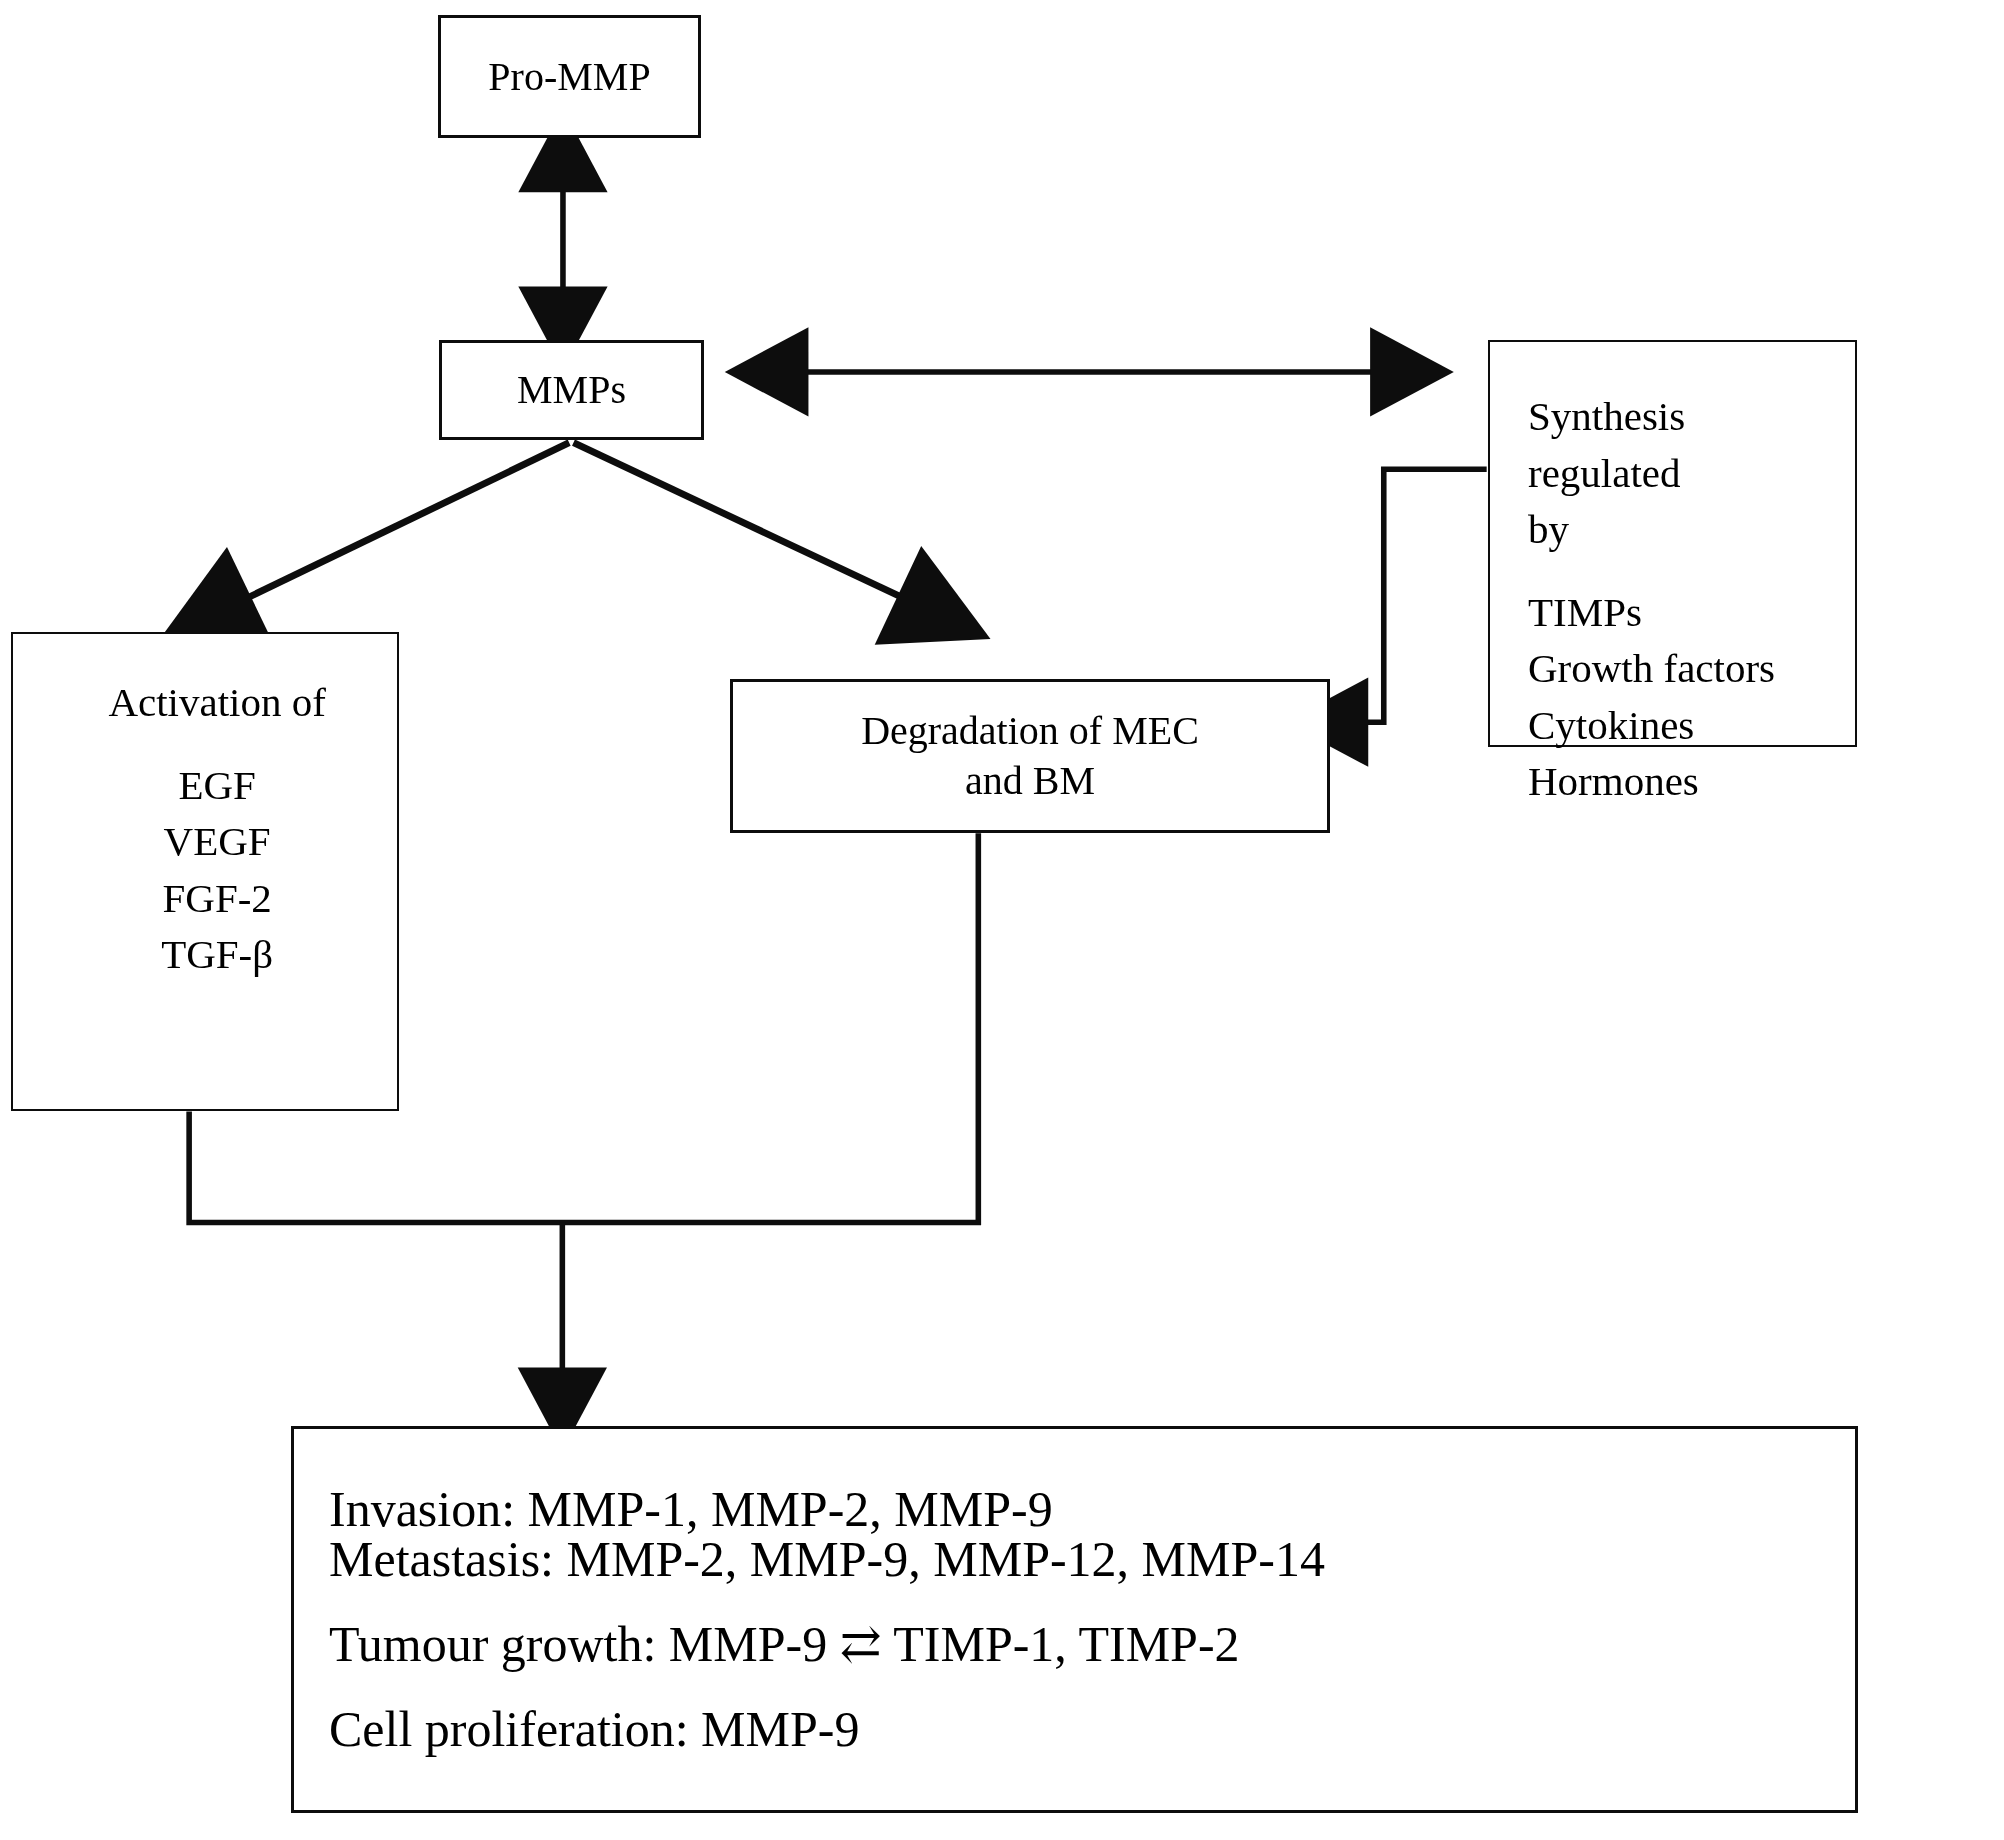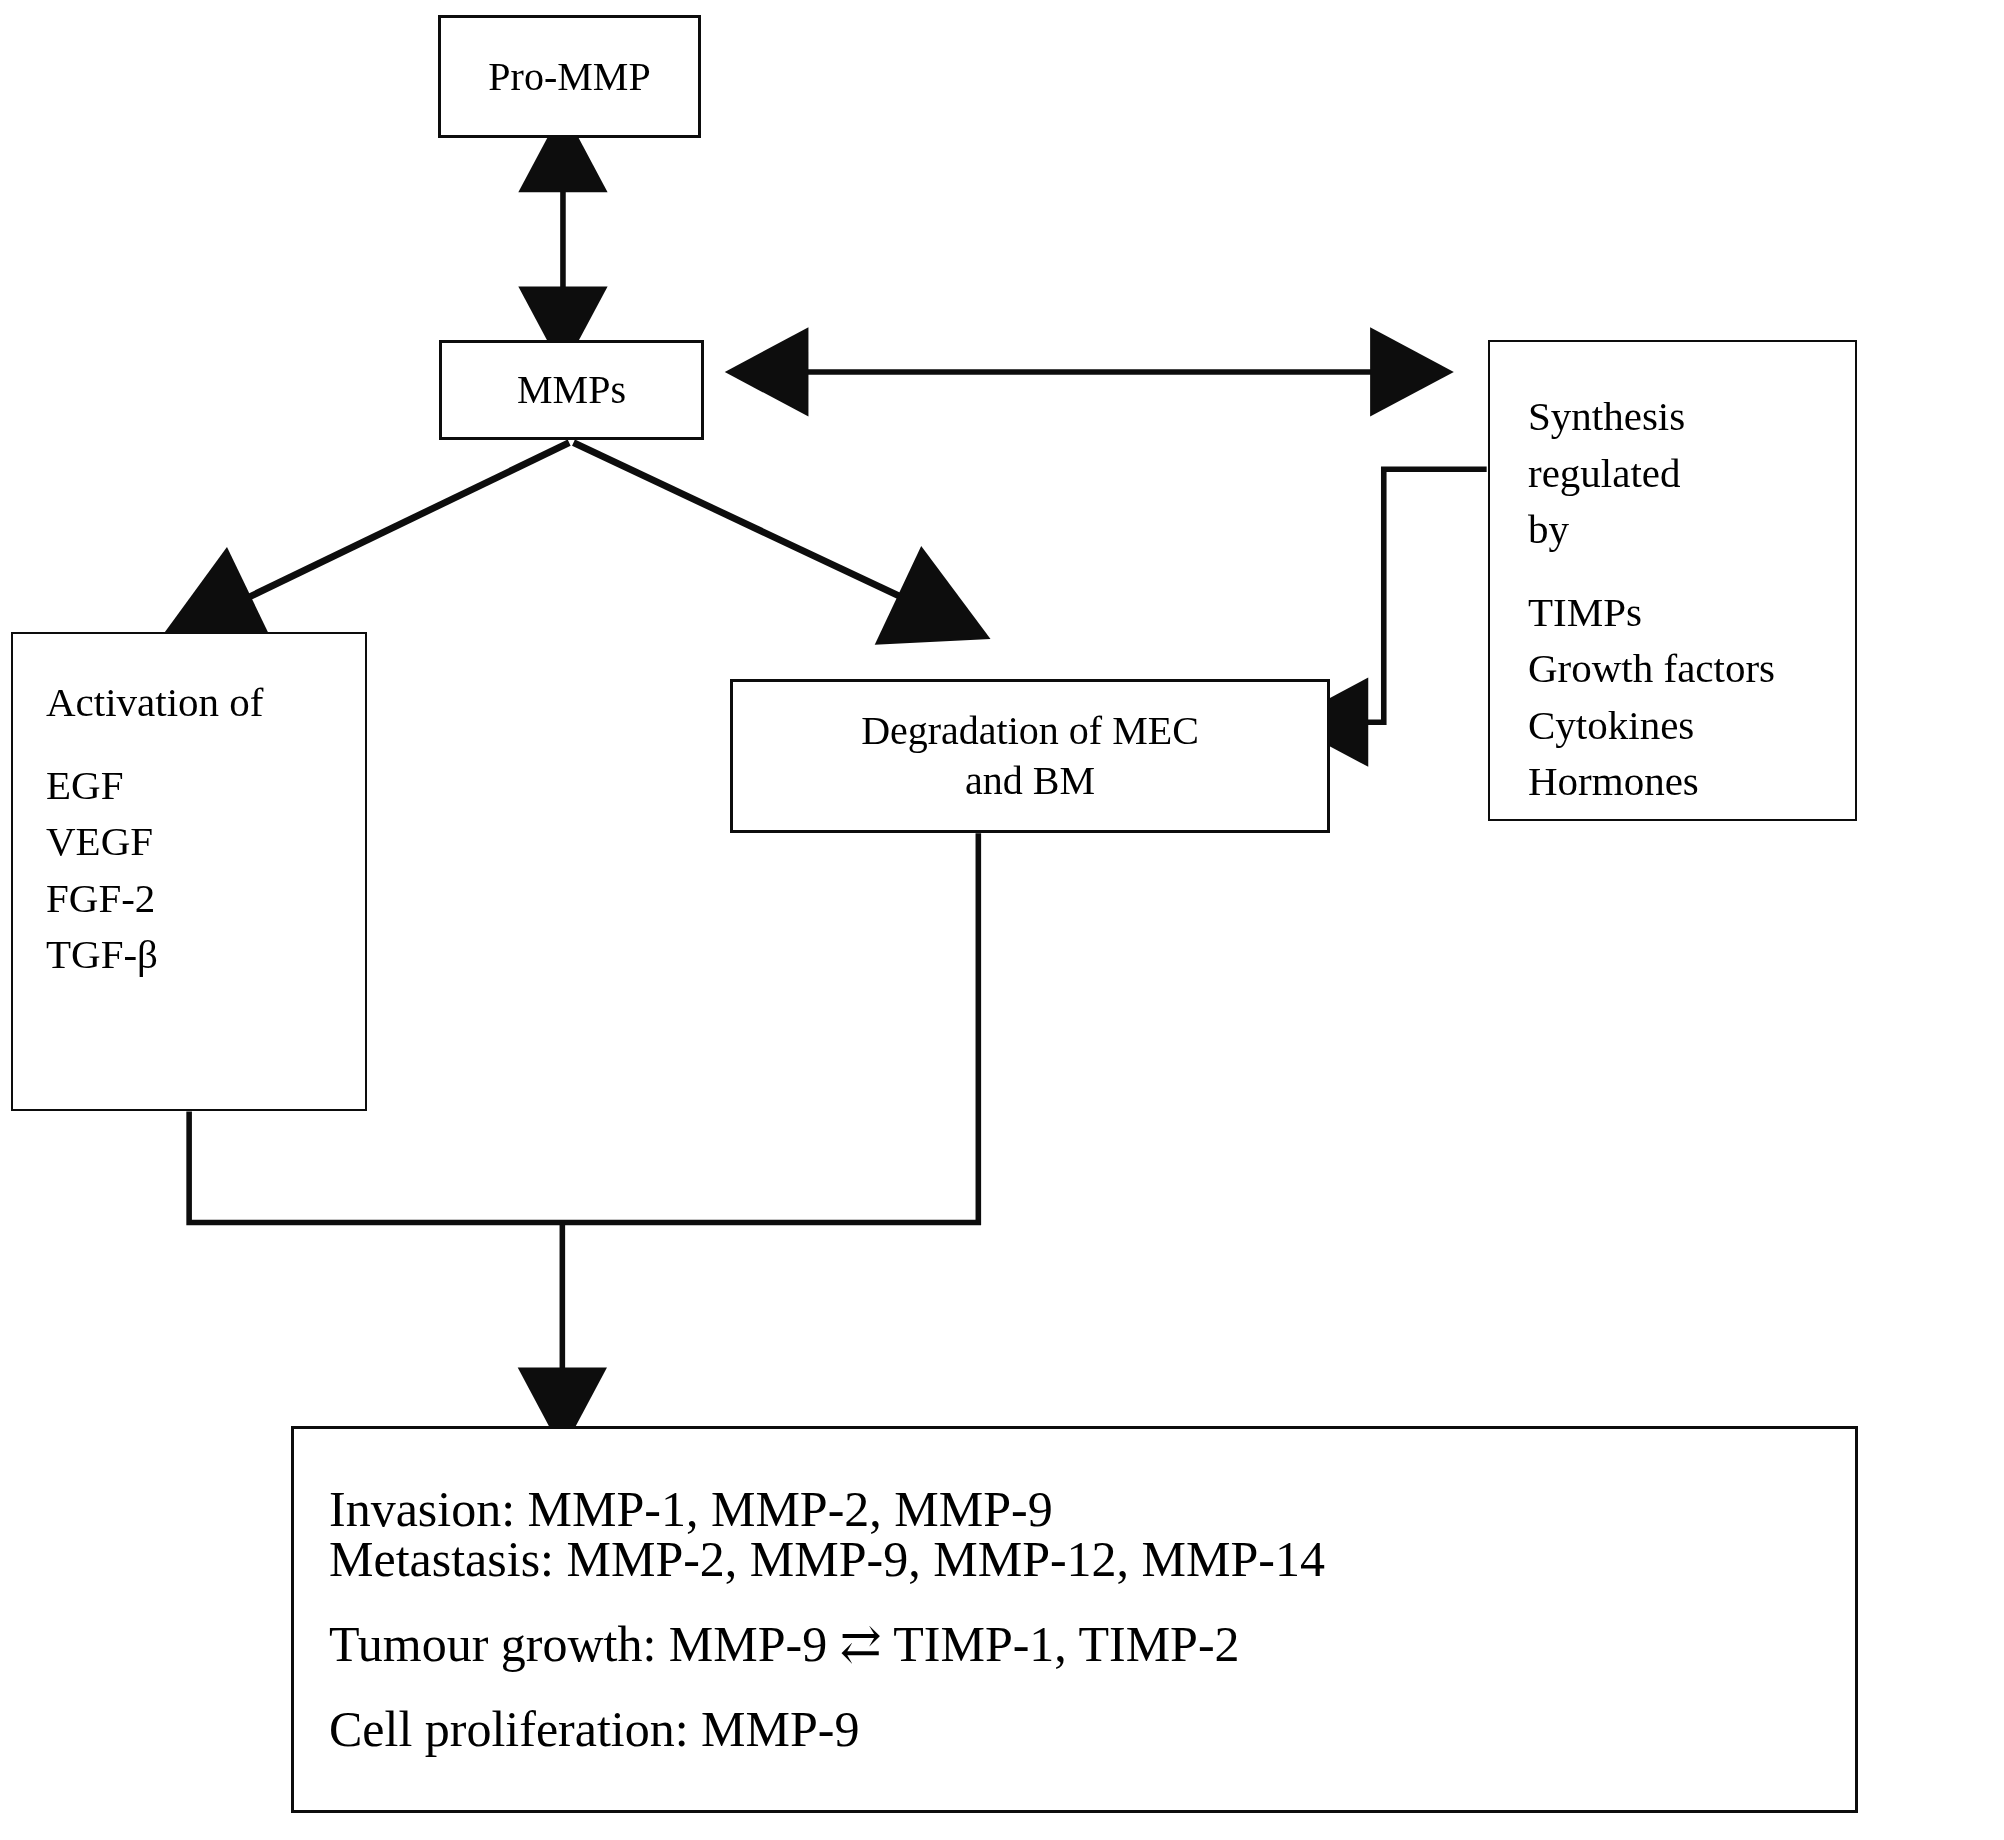--- a/index.html
+++ b/index.html
@@ -69,33 +69,33 @@
       <div class="t-center">MMPs</div>
     </div>
   </div>
 
   <div class="box" style="left:438px;top:15px;width:263px;height:123px;">
     <div class="boxinner">
       <div class="t-center">Pro-MMP</div>
     </div>
   </div>
 
-  <div class="box thin" style="left:1488px;top:340px;width:369px;height:481px;">
+  <div class="box thin" style="left:1488px;top:340px;width:369px;height:407px;">
     <div style="position:absolute;left:38px;top:46px;right:8.7px;">
       <div class="bl">Synthesis regulated</div>
       <div class="bl">by</div>
       <div class="gap"></div>
       <div class="bl">TIMPs</div>
       <div class="bl">Growth factors</div>
       <div class="bl">Cytokines</div>
       <div class="bl">Hormones</div>
     </div>
   </div>
 
-  <div class="box thin" style="left:11px;top:632px;width:356px;height:479px;">
+  <div class="box thin" style="left:11px;top:632px;width:388px;height:479px;text-align:center;">
     <div style="position:absolute;left:33px;top:40px;right:8.7px;">
       <div class="bl">Activation of</div>
       <div class="gap"></div>
       <div class="bl">EGF</div>
       <div class="bl">VEGF</div>
       <div class="bl">FGF-2</div>
       <div class="bl">TGF-β</div>
     </div>
   </div>
 

